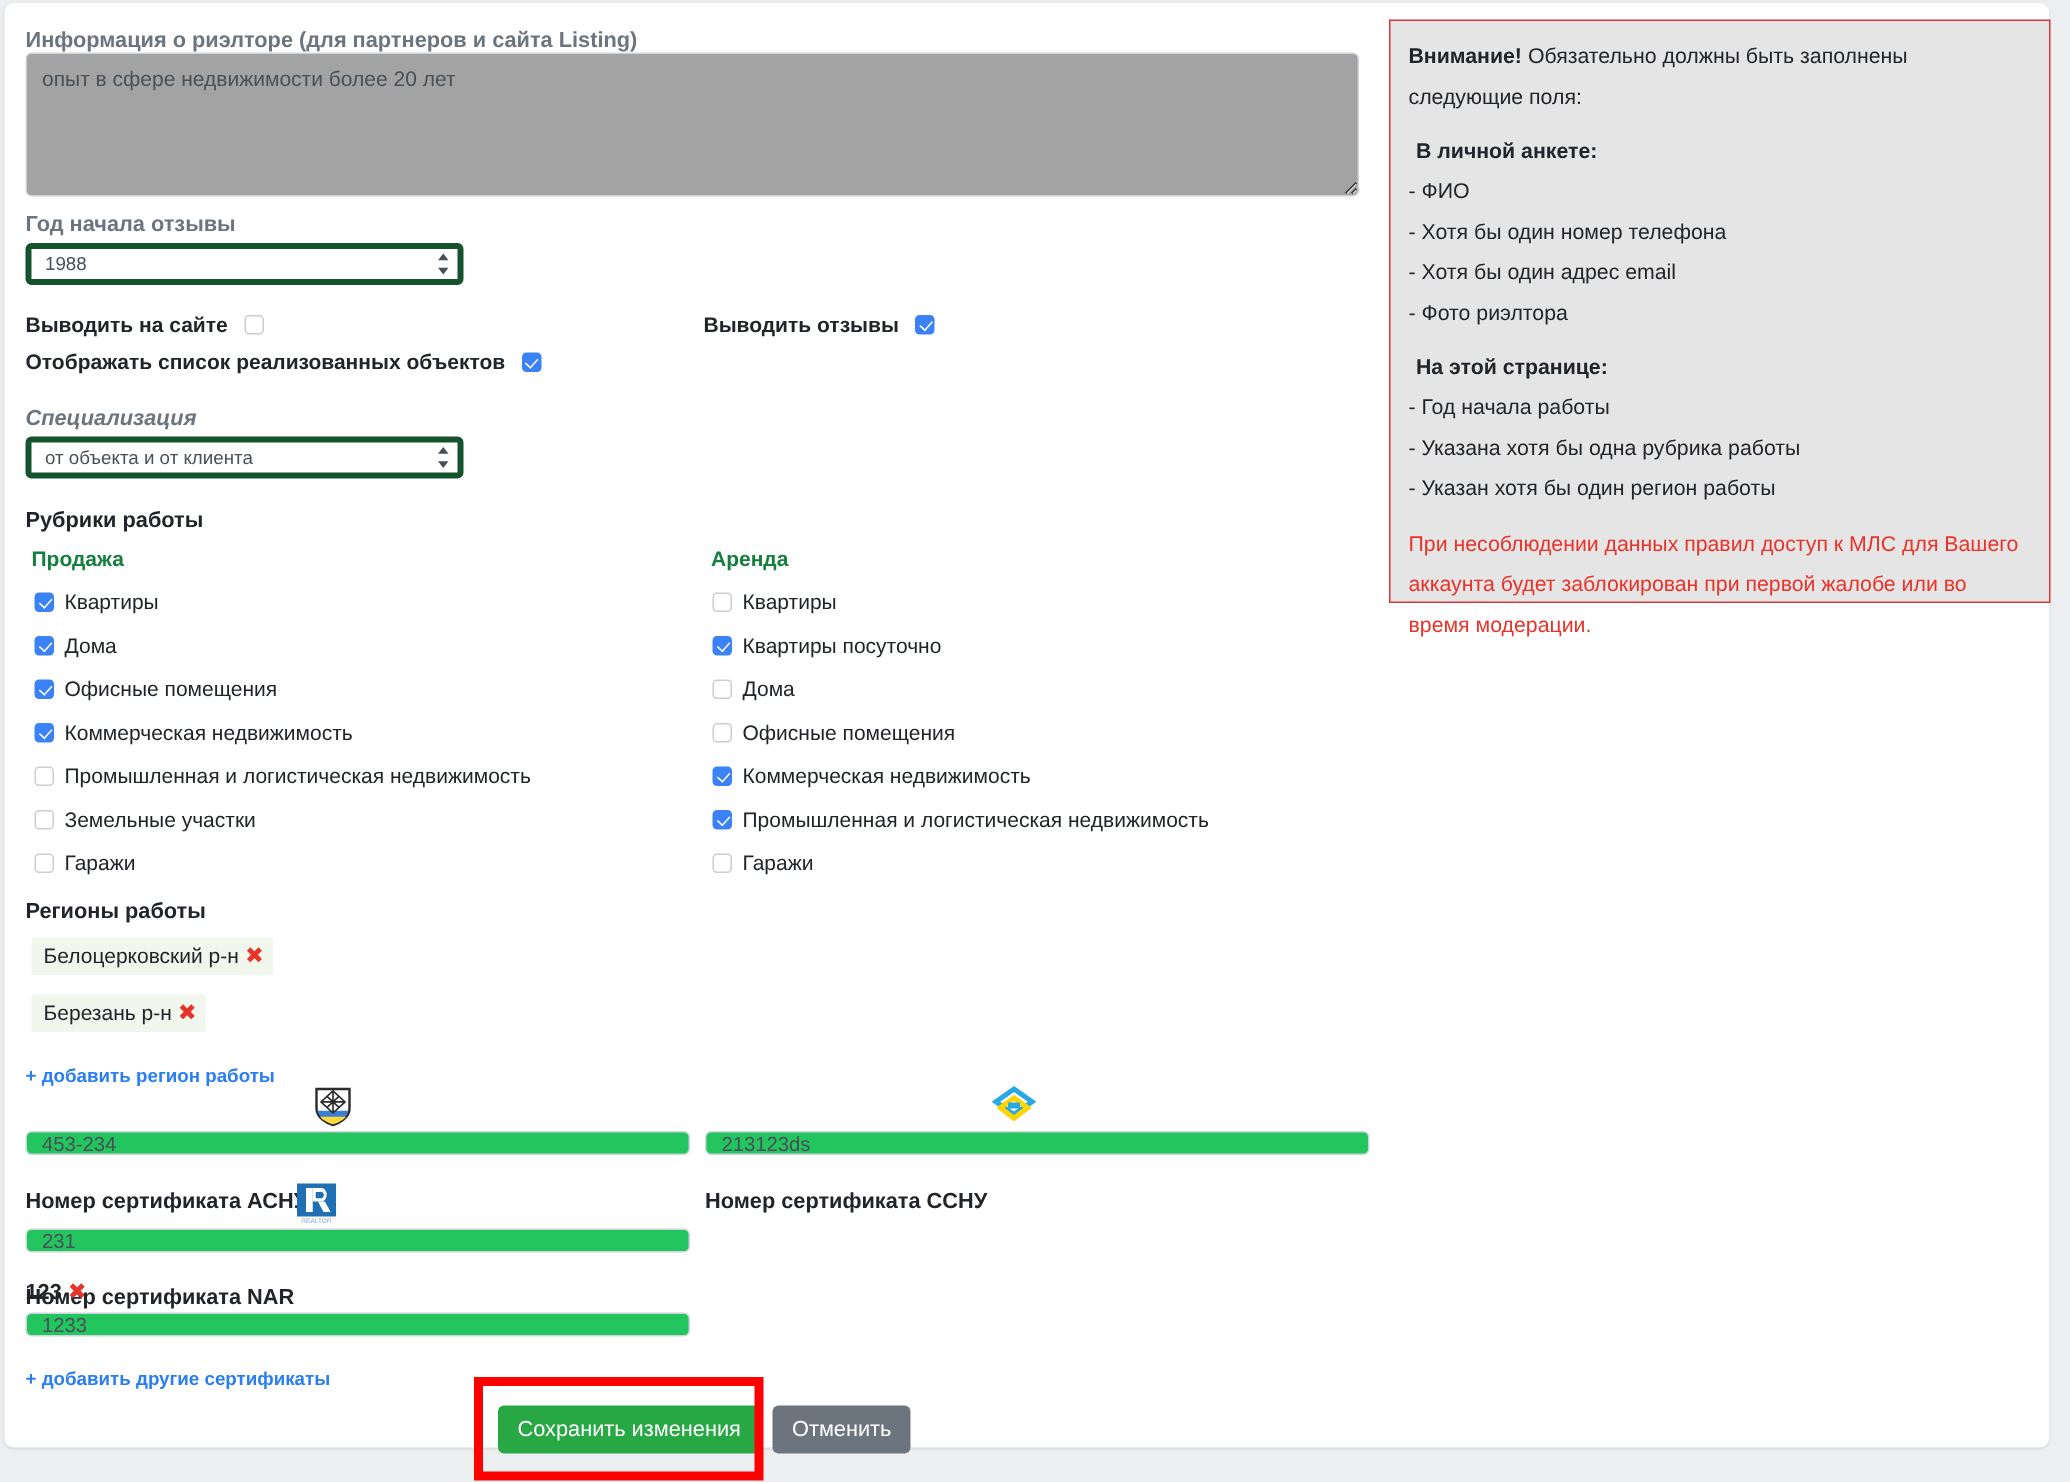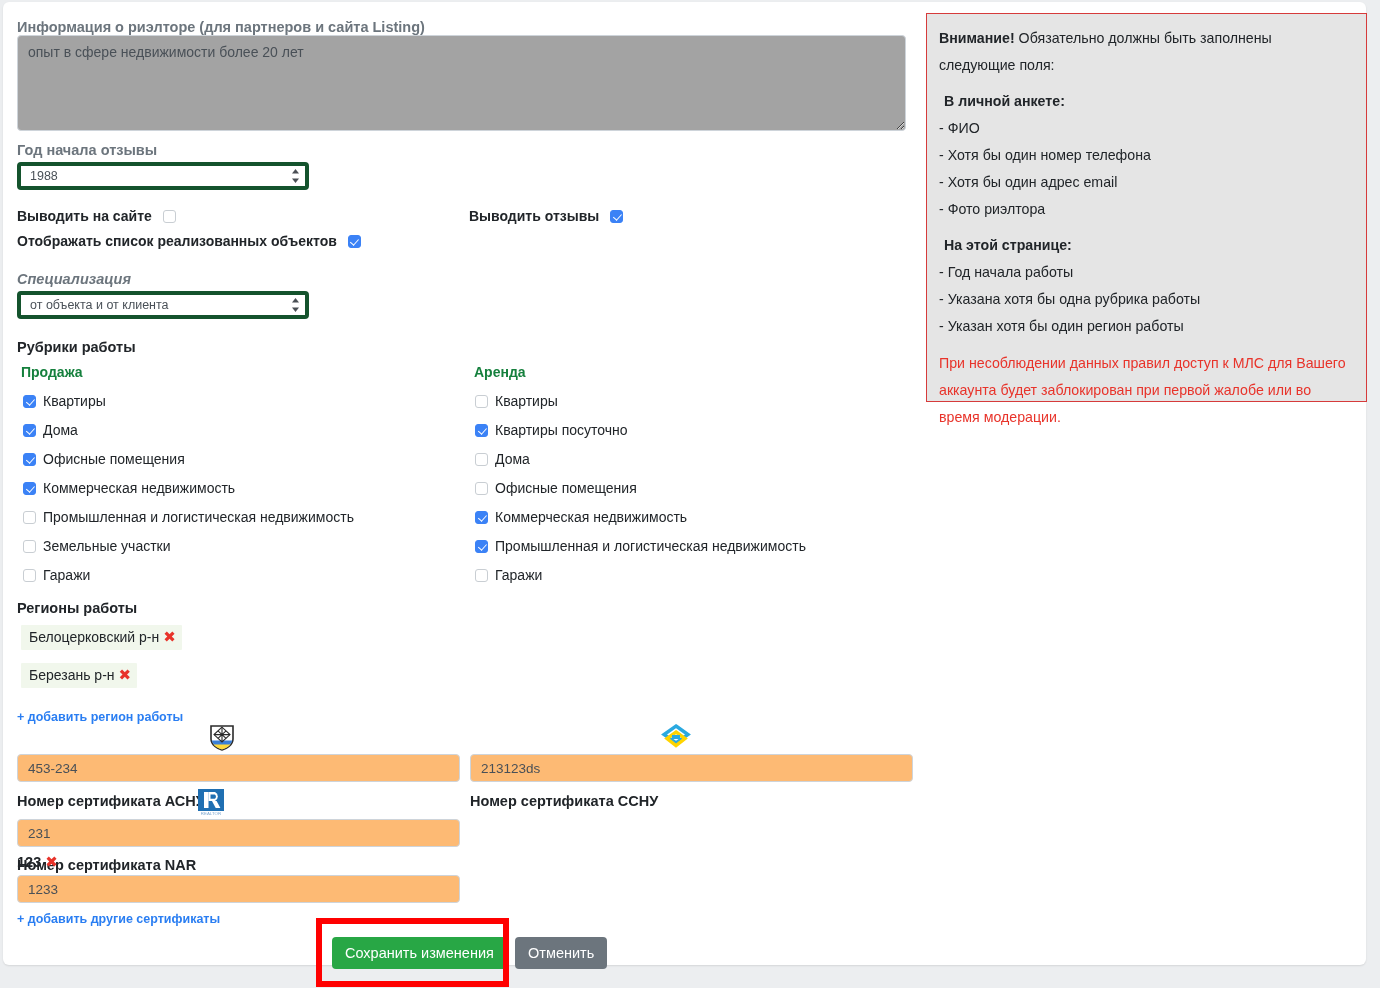--- a/index.html
+++ b/index.html
@@ -94,28 +94,28 @@
     top: 50%;
     transform: translateY(-50%);
     pointer-events: none;
     width: 9px;
     height: 16px;
   }
 
   input.txt {
     position: absolute;
     box-sizing: border-box;
-    height: 28px;
+    height: 16px;
     border: 1px solid #ced4da;
     border-radius: 4px;
     padding: 3px 10px;
     font-family: "Liberation Sans", "DejaVu Sans", sans-serif;
     font-size: 13.5px;
     color: #495057;
-    background: #fdba74;
+    background: #22c55e;
     outline: none;
   }
 
   
   .cb {
     display: inline-block;
     width: 13px;
     height: 13px;
     box-sizing: border-box;
     border-radius: 3px;

